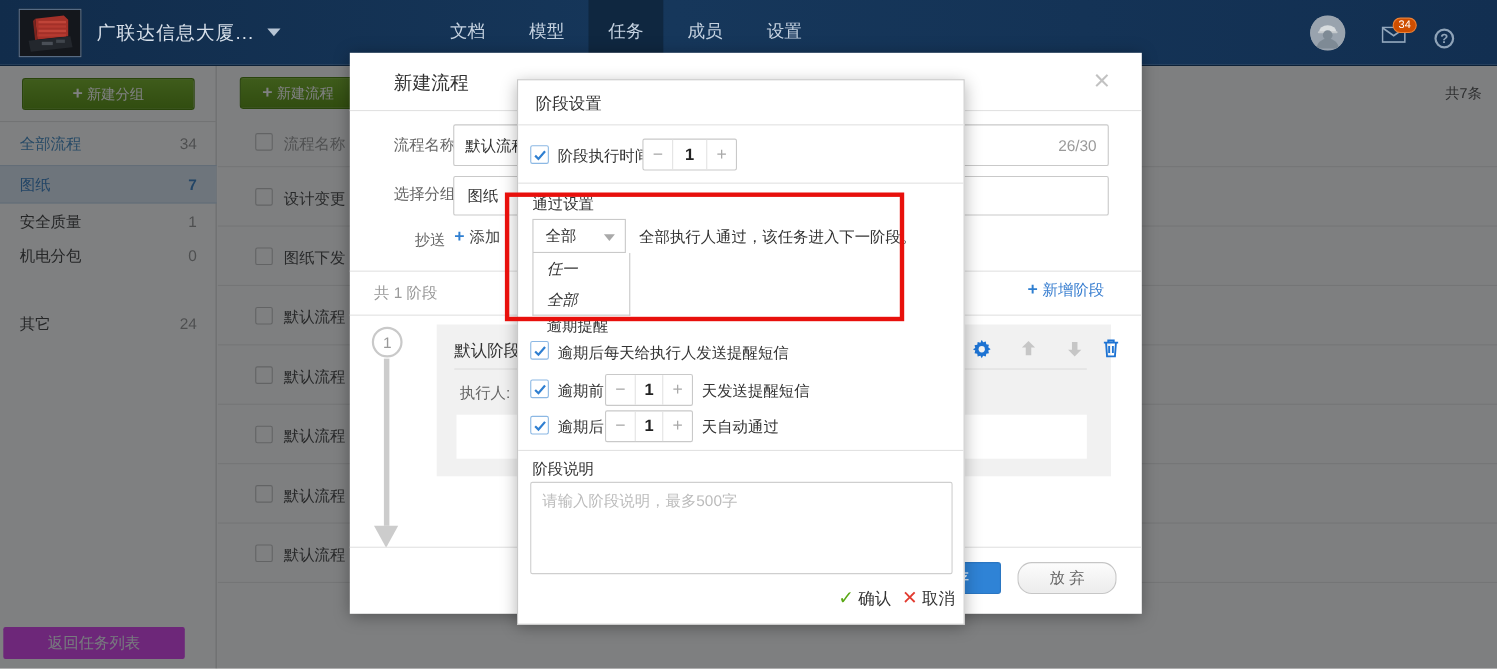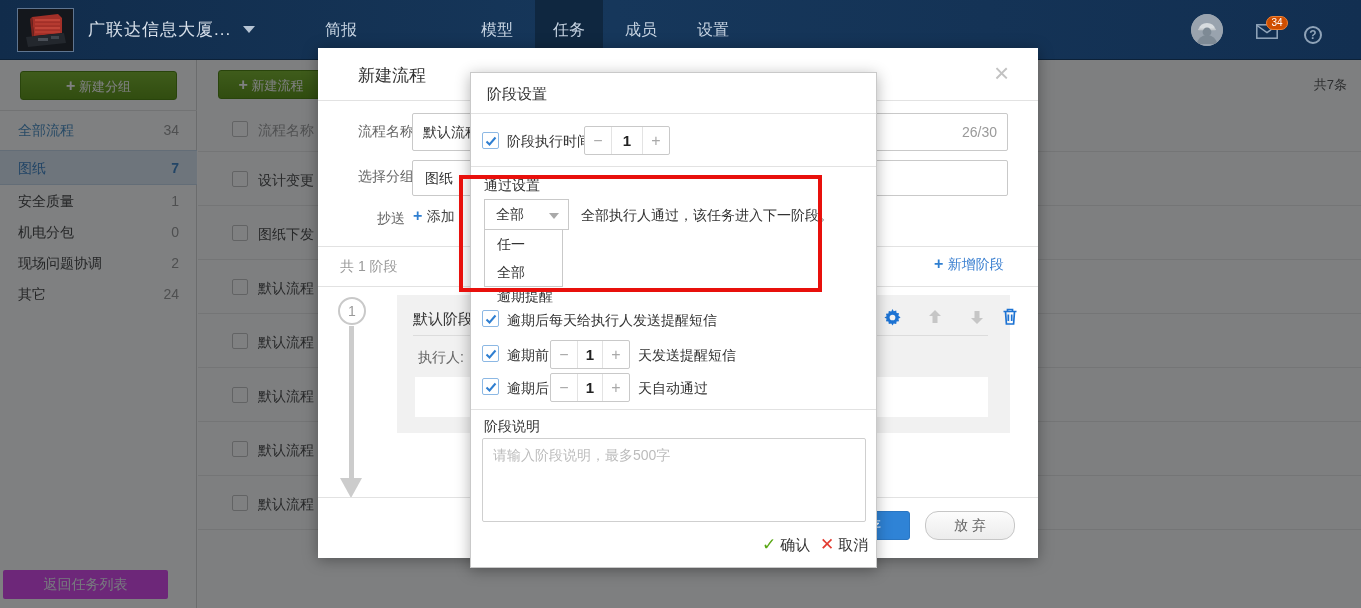--- a/index.html
+++ b/index.html
@@ -95,22 +95,22 @@
           border-radius:2px; background:#fff; }
   .st-seg { flex:0 0 26px; text-align:center; line-height:27px; font-size:16px; color:#a9a9a9; cursor:pointer; }
   .st-val { flex:1; text-align:center; line-height:27px; font-size:15px; font-weight:bold; color:#222;
           border-left:1px solid #e3e3e3; border-right:1px solid #e3e3e3; }
 
   
   .select { position:absolute; left:13px; top:126px; width:85px; height:31px; border:1px solid #c9c9c9;
           background:#fff; font-size:14px; color:#333; line-height:29px; padding-left:11px; cursor:pointer; }
   .select .caret { position:absolute; right:9px; top:13px; width:0; height:0;
           border-left:5px solid transparent; border-right:5px solid transparent; border-top:6px solid #a9a9a9; }
-  .ddlist { position:absolute; left:13px; top:157px; width:79px; background:#fff;
-          border:1px solid #c9c9c9; border-top:none; }
+  .ddlist { position:absolute; left:13px; top:157px; width:89px; background:#fff;
+          border:1px solid #c9c9c9; border-top:none;font-style:italic; }
   .dditem { height:28px; line-height:28px; padding-left:12px; font-size:14px; color:#333; cursor:pointer; }
 
   .red-rect { position:absolute; left:459px; top:175px; width:363px; height:117px;
           border:4px solid #e8100c; z-index:70; pointer-events:none; }
 
   .m2-label { position:absolute; font-size:14px; color:#333; }
   .m2-textarea { position:absolute; left:11px; top:365px; width:384px; height:84px; border:1px solid #cfcfcf;
           border-radius:2px; font-family:"Liberation Sans","DejaVu Sans",sans-serif; font-size:14px;
           color:#333; padding:8px 10px; resize:none; outline:none; }
   .m2-textarea::placeholder { color:#bcbcbc; }
@@ -134,21 +134,21 @@
         <rect x="17" y="18" width="25" height="2.2" fill="#c04438"></rect>
         <rect x="17" y="22" width="25" height="2.2" fill="#b53a30"></rect>
         <polygon points="8,28 46,24 48,34 10,38" fill="#23272d"></polygon>
         <rect x="20" y="29" width="10" height="3" fill="#4a4f57"></rect>
         <rect x="33" y="27" width="8" height="3" fill="#40454c"></rect>
       </svg>
     </div>
     <div class="nav-title">广联达信息大厦...</div>
     <div class="nav-chevron"></div>
 
-    <div class="nav-tab" style="left:307px;">简报</div>
+    <div class="nav-tab" style="left:391px;">文档</div>
     <div class="nav-tab" style="left:463px;">模型</div>
     <div class="nav-tab active" style="left:535px;">任务</div>
     <div class="nav-tab" style="left:607px;">成员</div>
     <div class="nav-tab" style="left:679px;">设置</div>
 
     <div class="avatar">
       <svg width="32" height="32" viewBox="0 0 32 32">
         <circle cx="16" cy="16" r="16" fill="#99a3ae"></circle>
         <path d="M8 15 a8 6 0 0 1 16 0 z" fill="#d8dcdf"></path>
         <rect x="7" y="14.4" width="18" height="1.8" rx="0.9" fill="#c3c8cc"></rect>
@@ -181,24 +181,20 @@
       <span class="lbl">图纸</span>
       <span class="cnt">7</span>
     </div>
     <div class="side-item" style="top:126px;">
       <span class="lbl">安全质量</span>
       <span class="cnt">1</span>
     </div>
     <div class="side-item" style="top:157px;">
       <span class="lbl">机电分包</span>
       <span class="cnt">0</span>
-    </div>
-    <div class="side-item" style="top:188px;">
-      <span class="lbl">现场问题协调</span>
-      <span class="cnt">2</span>
     </div>
     <div class="side-item" style="top:219px;">
       <span class="lbl">其它</span>
       <span class="cnt">24</span>
     </div>
 
     <div class="back-btn">返回任务列表</div>
   </div>
 
   <div class="main">

